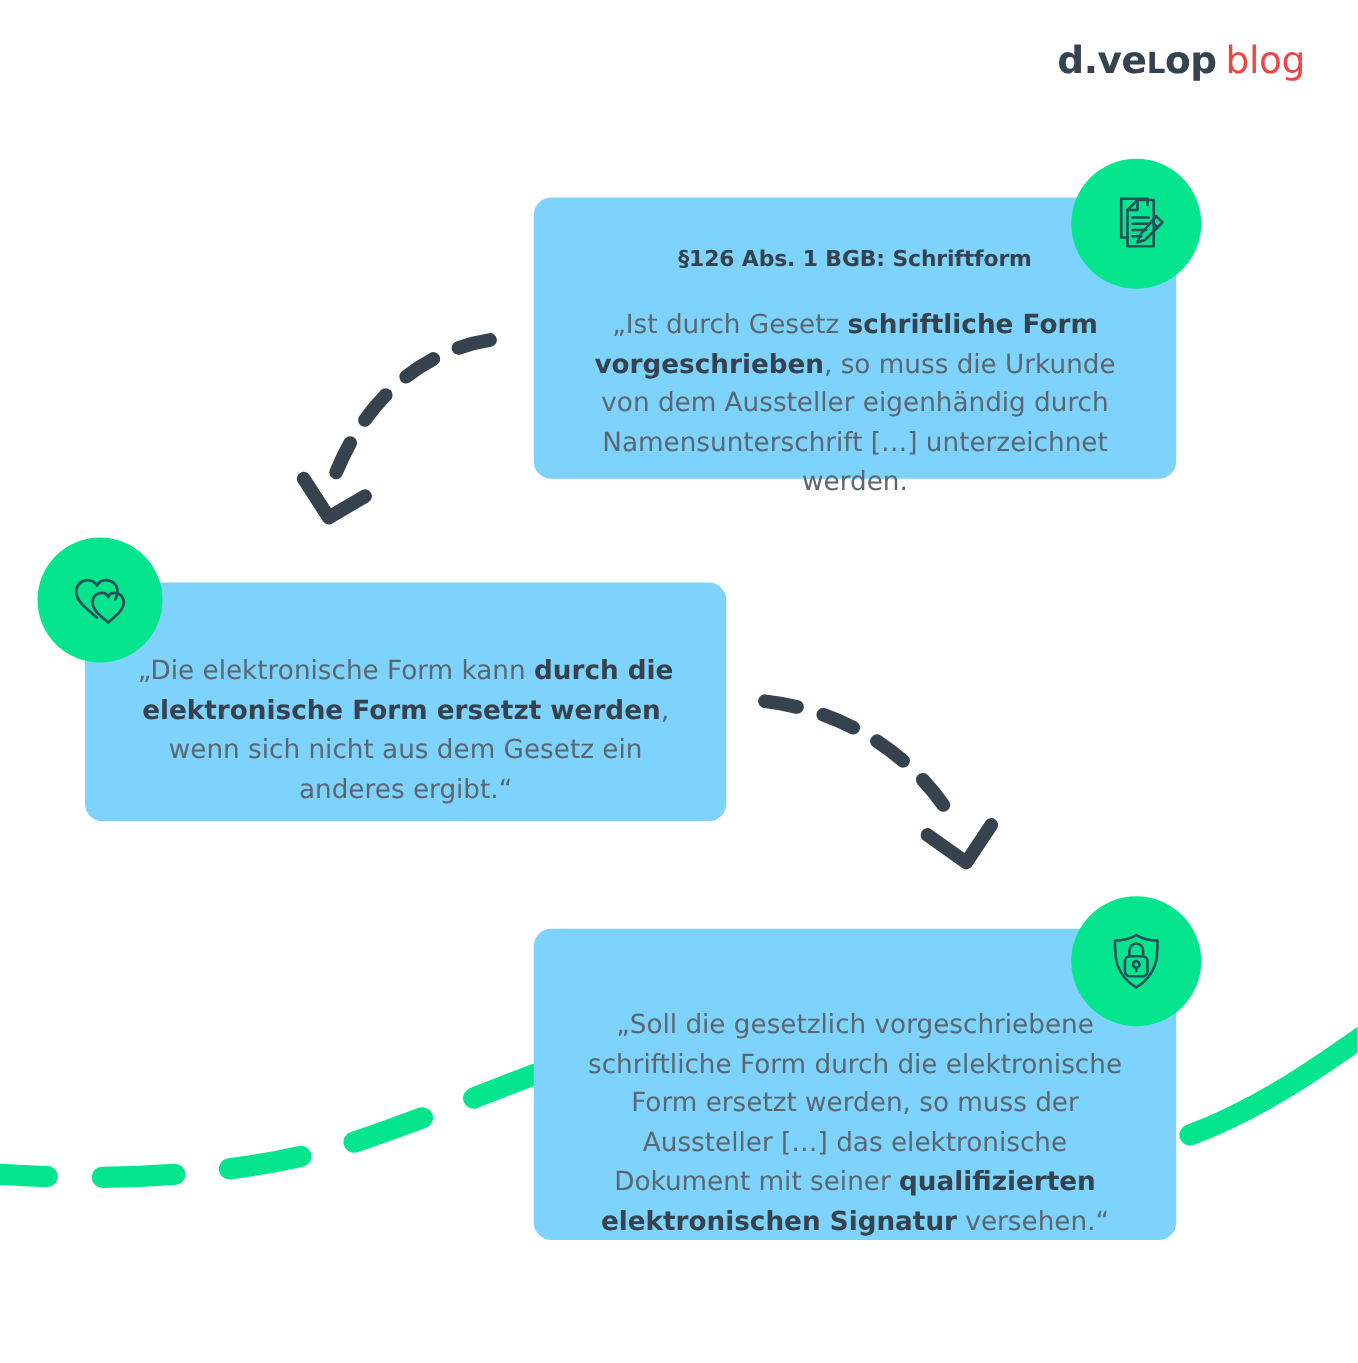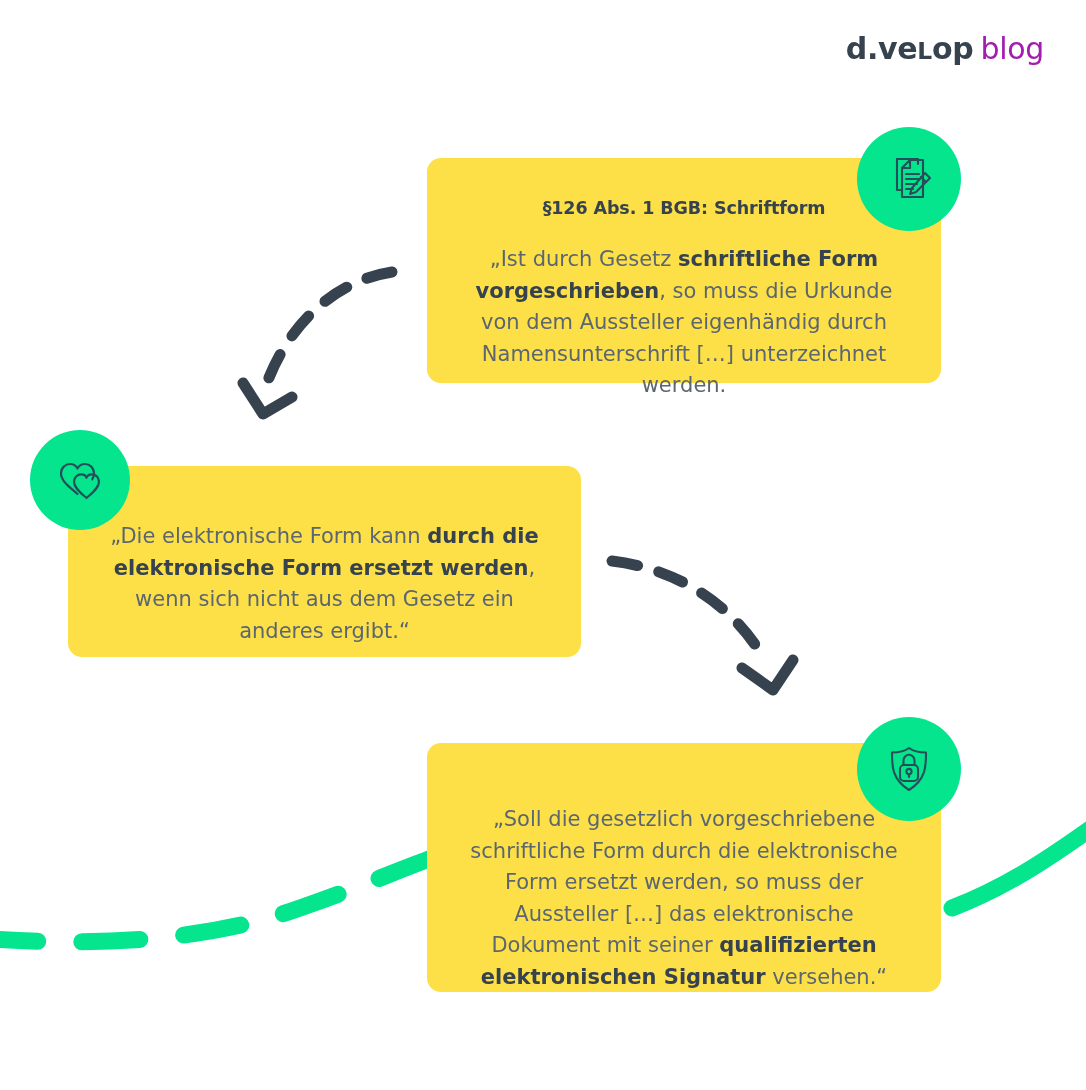--- a/index.html
+++ b/index.html
@@ -29,38 +29,38 @@
   }
   #brand-logo .mark {
     font-weight: 700;
   }
   #brand-logo .mark .smallcap {
     font-size: 0.78em;
     text-transform: uppercase;
   }
   #brand-logo .word {
     font-weight: 400;
-    color: #a21caf;
+    color: #ef4444;
     margin-left: 7px;
   }
 
   
   #decor-layer {
     position: absolute;
     left: 0;
     top: 0;
     width: 1086px;
     height: 1090px;
     pointer-events: none;
   }
 
   
   .card {
     position: absolute;
-    background: #fde047;
+    background: #7dd3fc;
     border-radius: 14px;
     box-sizing: border-box;
   }
   .card-title {
     text-align: center;
     font-weight: 700;
     font-size: 17.5px;
     color: #36424E;
     letter-spacing: -0.1px;
   }

